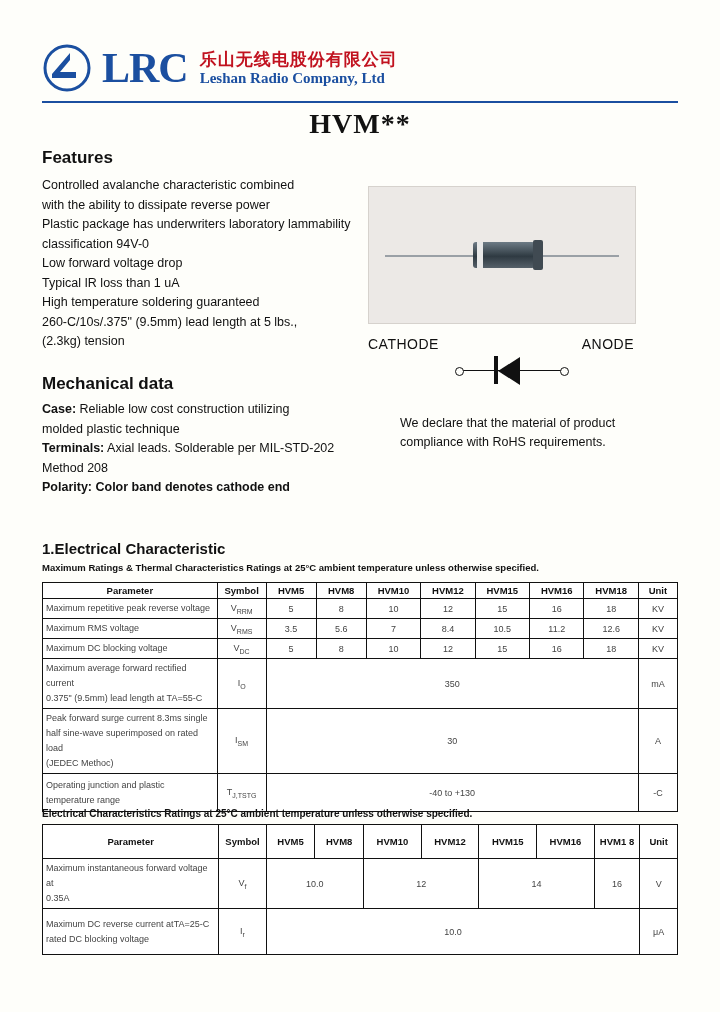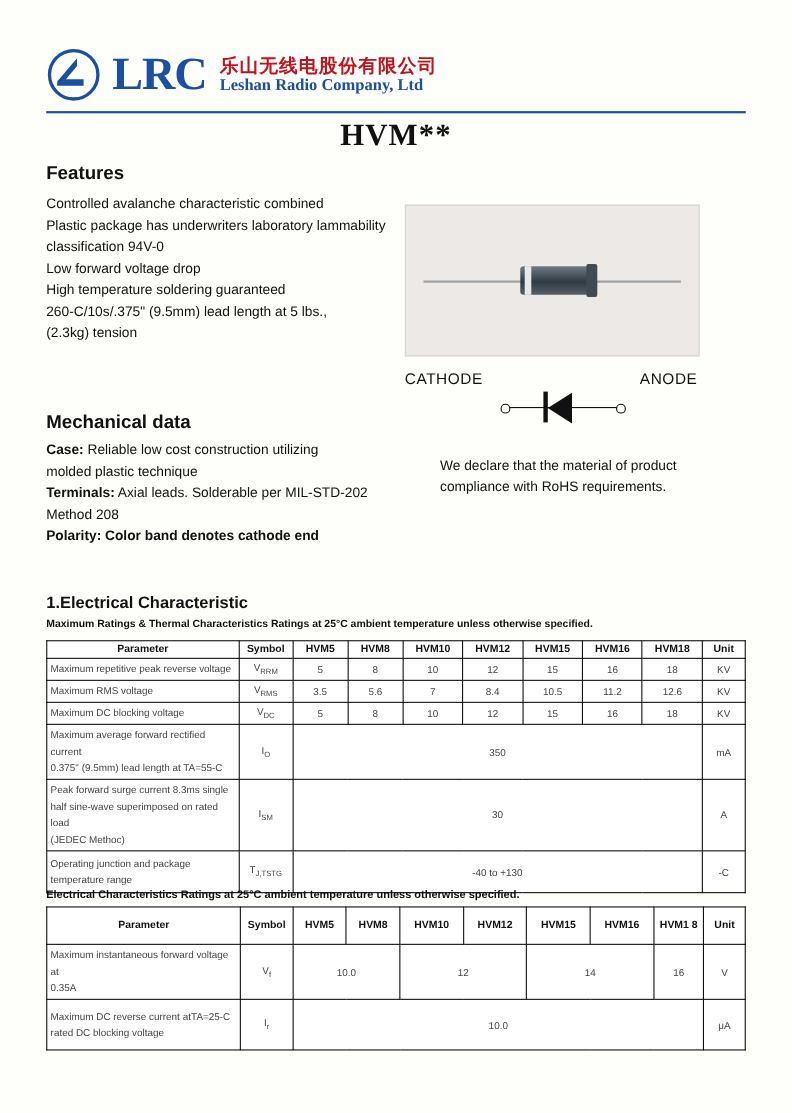--- a/index.html
+++ b/index.html
@@ -319,23 +319,25 @@
       </div>
     </div>
   </div>
   <div class="header-rule"></div>
 
   <div class="doc-title">HVM**</div>
 
   <div class="sec-title" id="features-title">Features</div>
   <div class="feature-list">
     <div>Controlled avalanche characteristic combined</div>
+    <div>with the ability to dissipate reverse power</div>
     <div>Plastic package has underwriters laboratory lammability</div>
     <div>classification 94V-0</div>
     <div>Low forward voltage drop</div>
+    <div>Typical IR loss than 1 uA</div>
     <div>High temperature soldering guaranteed</div>
     <div>260-C/10s/.375" (9.5mm) lead length at 5 lbs.,</div>
     <div>(2.3kg) tension</div>
   </div>
 
   <div class="sec-title" id="mech-title">Mechanical data</div>
   <div class="mech-list">
     <div><b>Case:</b><span> Reliable low cost construction utilizing</span></div>
     <div><span>molded plastic technique</span></div>
     <div><b>Terminals:</b><span> Axial leads. Solderable per MIL-STD-202</span></div>
@@ -437,21 +439,21 @@
           <div>Peak forward surge current 8.3ms single</div>
           <div>half sine-wave superimposed on rated load</div>
           <div>(JEDEC Methoc)</div>
         </td>
         <td><span>I</span><span class="sub">SM</span></td>
         <td colspan="7">30</td>
         <td>A</td>
       </tr>
       <tr style="height:38px">
         <td class="param">
-          <div>Operating junction and package</div>
+          <div>Operating junction and plastic</div>
           <div>temperature range</div>
         </td>
         <td><span>T</span><span class="sub">J,TSTG</span></td>
         <td colspan="7">-40 to +130</td>
         <td>-C</td>
       </tr>
     </tbody>
   </table>
 
   <div id="elec-note2">Electrical Characteristics Ratings at 25°C ambient temperature unless otherwise specified.</div>

